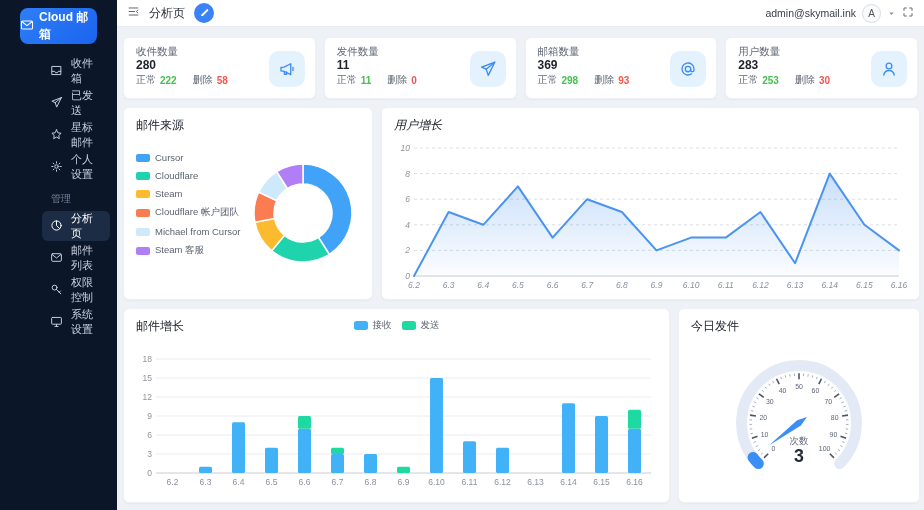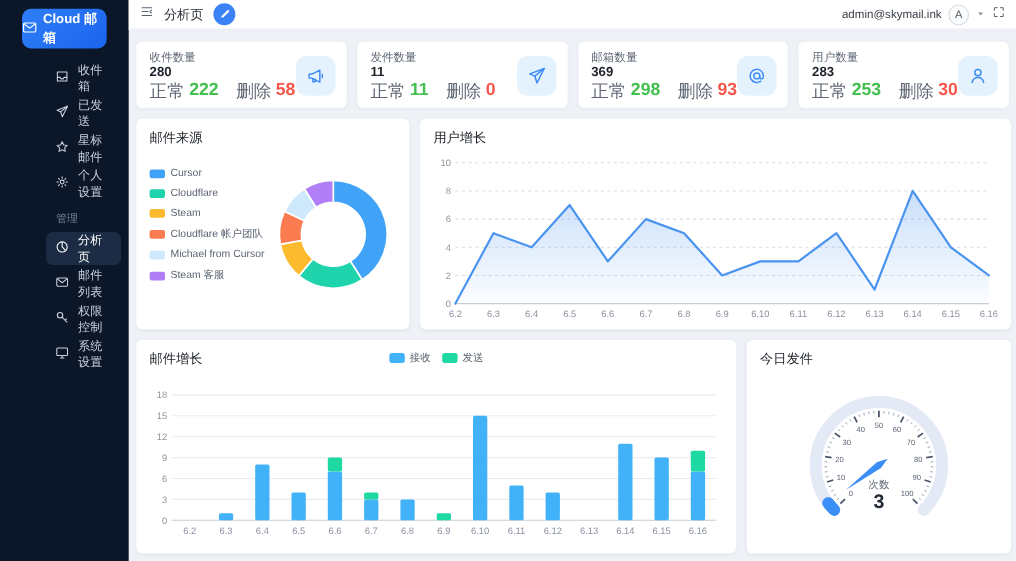--- a/index.html
+++ b/index.html
@@ -37,40 +37,40 @@
   .fs svg { width:12px; height:12px; color:#5a6270; }
 
   
   .main { position:absolute; left:117px; top:27px; width:807px; height:483px;
     padding:10px 6px 8px; display:flex; flex-direction:column; gap:8px; }
   .stats-row { display:flex; gap:8px; height:62px; flex:none; }
   .stat-card { flex:1; background:#fff; border:1px solid #edf0f5; border-radius:6px;
     padding:7px 12px; position:relative; box-shadow:0 1px 2px rgba(30,40,60,.04); }
   .stat-label { font-size:10.5px; color:#606876; }
   .stat-value { font-size:12px; font-weight:600; color:#1e232b; line-height:1.12; }
-  .stat-sub { font-size:16px; color:#606876; display:flex; gap:4px; margin-top:1px; align-items:flex-start; }
+  .stat-sub { font-size:10px; color:#606876; display:flex; gap:4px; margin-top:1px; align-items:center; }
   .stat-sub .gap { width:8px; }
   .stat-sub b { font-weight:bold; }
   .stat-sub b.green { color:#43c04f; }
   .stat-sub b.red { color:#f5564c; }
   .stat-icon { position:absolute; right:10px; top:13px; width:36px; height:36px; border-radius:10px;
     background:#e4f2fe; color:#3f8df2; display:flex; align-items:center; justify-content:center; }
   .stat-icon svg { width:18px; height:18px; }
 
   .row2 { display:flex; gap:8px; height:193px; flex:none; }
   .row3 { display:flex; gap:8px; flex:1; }
   .card { background:#fff; border:1px solid #edf0f5; border-radius:6px; padding:9px 12px;
     position:relative; box-shadow:0 1px 2px rgba(30,40,60,.04); }
   .card-title { font-size:12px; color:#20252d; }
   .sources-card { width:250px; flex:none; }
   .legend-col { position:absolute; left:12px; top:44px; display:flex; flex-direction:column; gap:7px; }
   .legend-item { display:flex; align-items:center; gap:5px; font-size:9.5px; color:#5b6472; cursor:pointer; white-space:nowrap; }
   .swatch { width:14px; height:8px; border-radius:2px; flex:none; }
   .donut-wrap { position:absolute; right:10px; top:46px; }
-  .growth-card { flex:1; }
+  .growth-card { flex:1;font-style:italic; }
   .chart-wrap { margin-top:6px; }
   .mailbar-card { flex:1; }
   .bar-legend { position:absolute; left:0; right:0; top:10px; display:flex; justify-content:center; gap:10px; }
   .bar-legend .swatch { height:9px; border-radius:2.5px; }
   .today-card { width:242px; flex:none; }
   .gauge-wrap { display:flex; justify-content:center; margin-top:4px; }
   svg text { font-family:"Liberation Sans","DejaVu Sans",sans-serif; }
 </style>
 </head>
 <body>

